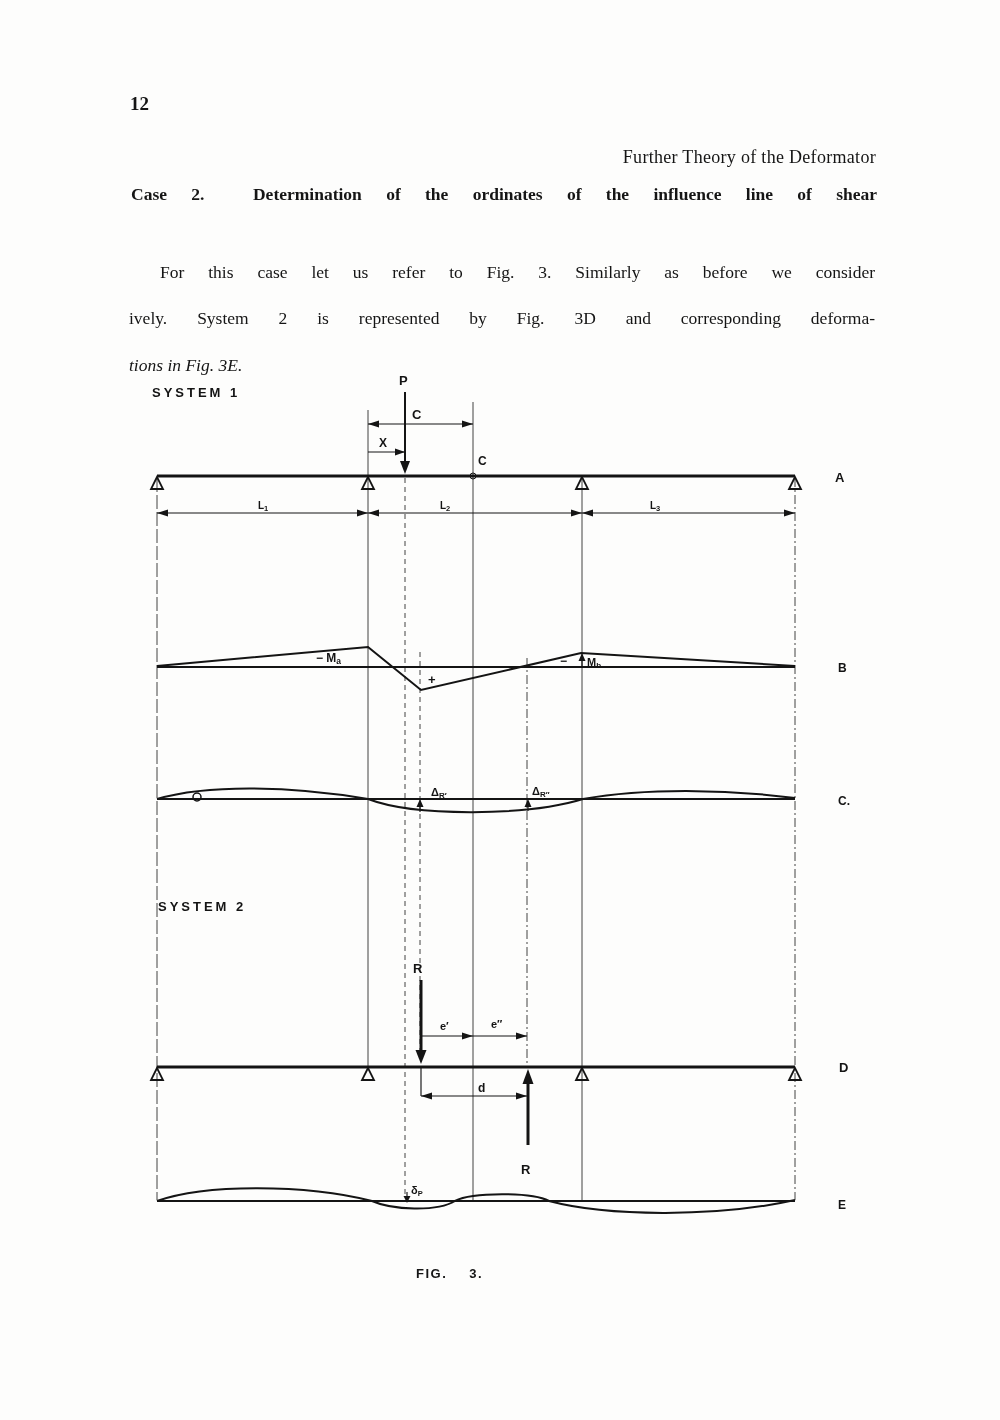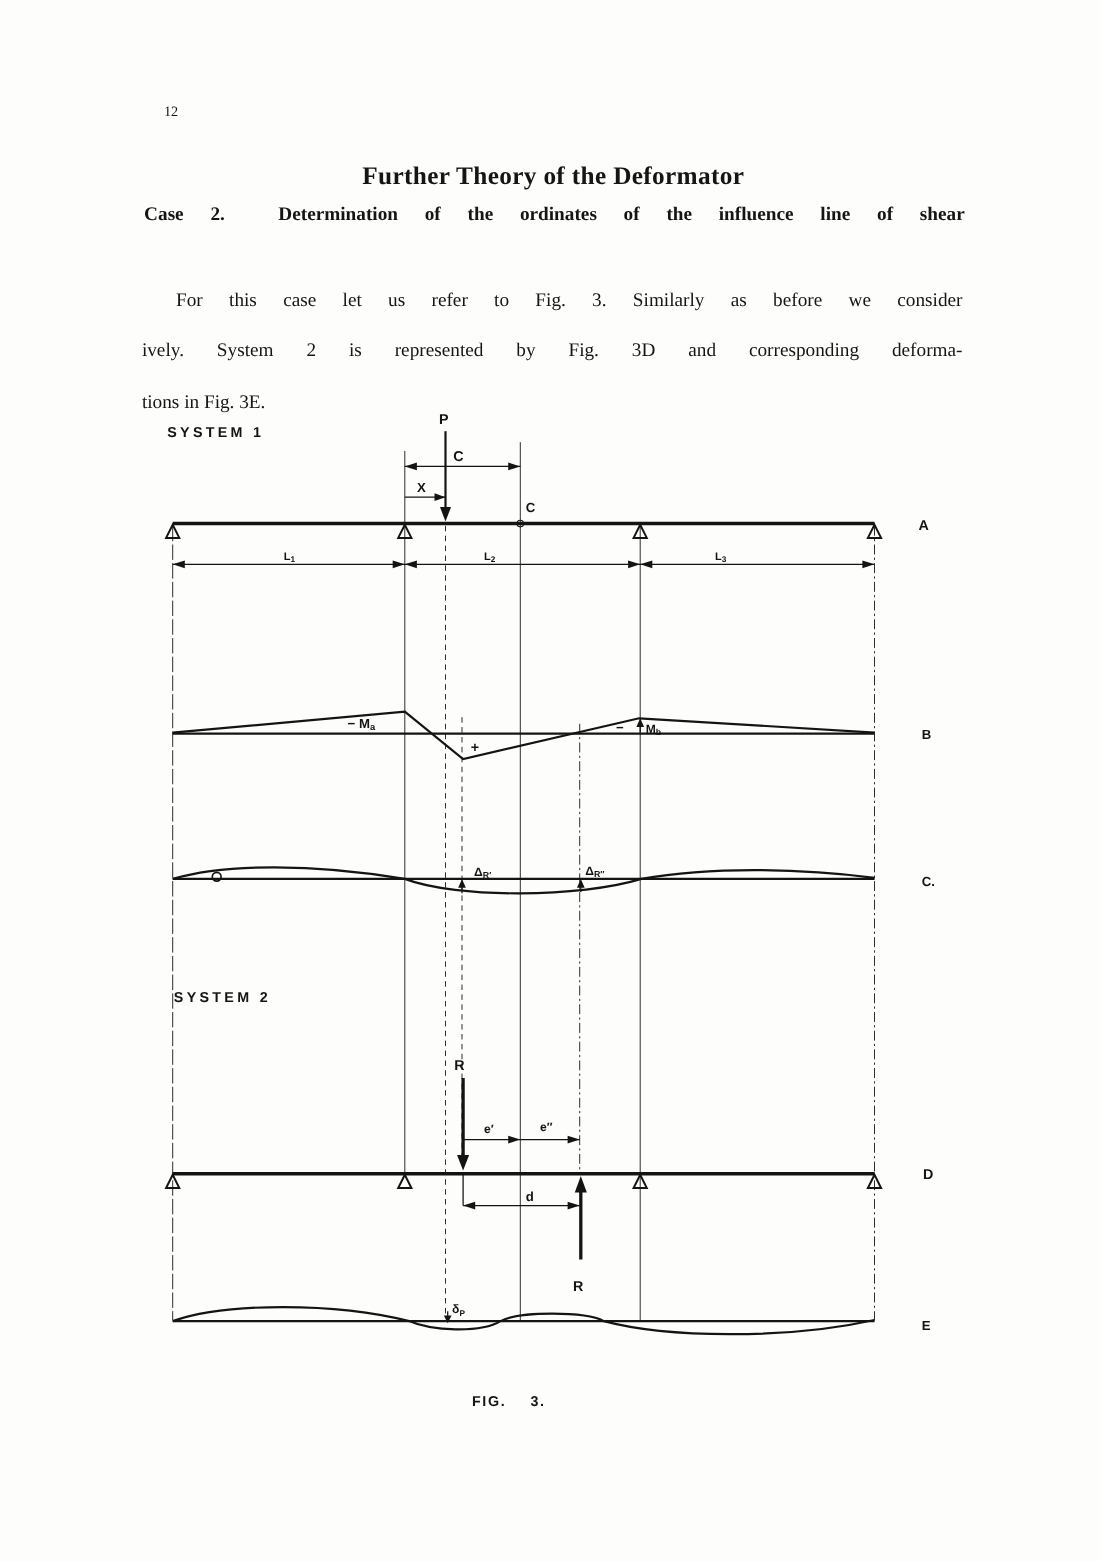--- a/index.html
+++ b/index.html
@@ -2,33 +2,33 @@
 <html><head>
 <meta charset="utf-8">
 <style>
   html,body{margin:0;padding:0;}
   body{
     width:1000px;height:1420px;position:relative;
     background:#fdfdfc;color:#151515;
     font-family:"Liberation Serif",serif;
     overflow:hidden;
   }
-  .page-num{position:absolute;left:149px;top:93px;font-size:13px;font-weight:normal;}
-  .title{position:absolute;left:130px;top:147px;width:746px;text-align:center;
-         font-size:23px;font-weight:bold;letter-spacing:.3px;}
+  .page-num{position:absolute;left:130px;top:93px;font-size:19px;font-weight:bold;}
+  .title{position:absolute;left:130px;top:147px;width:746px;text-align:right;
+         font-size:18px;font-weight:normal;letter-spacing:.3px;}
   .heading{position:absolute;left:131px;top:183px;width:746px;font-size:17.5px;
            font-weight:bold;line-height:23px;}
   .heading .l1{text-align:justify;text-align-last:justify;}
   .heading .l2{padding-left:64px;text-align:justify;text-align-last:justify;}
   .para{position:absolute;left:129px;top:239px;width:746px;font-size:17.5px;line-height:26.4px;}
   .para .ln{text-align:justify;text-align-last:justify;margin-top:20px;}
   .para .ln.first{text-indent:31px;}
-  .para .ln.last{text-align-last:auto;}
+  .para .ln.last{text-align-last:auto;font-style:italic;}
   .caption{position:absolute;left:416px;top:1266px;font-family:"Liberation Sans",sans-serif;
-           font-weight:bold;font-size:13px;letter-spacing:1.5px;margin-left:13px;}
+           font-weight:bold;font-size:13px;letter-spacing:1.5px;}
   .caption .num{margin-left:22px;}
   svg.fig{position:absolute;left:0;top:0;}
   svg.fig line,svg.fig polyline,svg.fig path,svg.fig polygon.sup,svg.fig circle{
     stroke:#141414;fill:none;stroke-linecap:butt;}
   .thick{stroke-width:3.2px;}
   .med{stroke-width:2px;}
   .thin{stroke-width:1.15px;}
   .hair{stroke-width:0.9px;stroke:#2c2c2c !important;}
   .dash{stroke-dasharray:5 4;}
   .dashdot{stroke-dasharray:9 3 2 3;}

